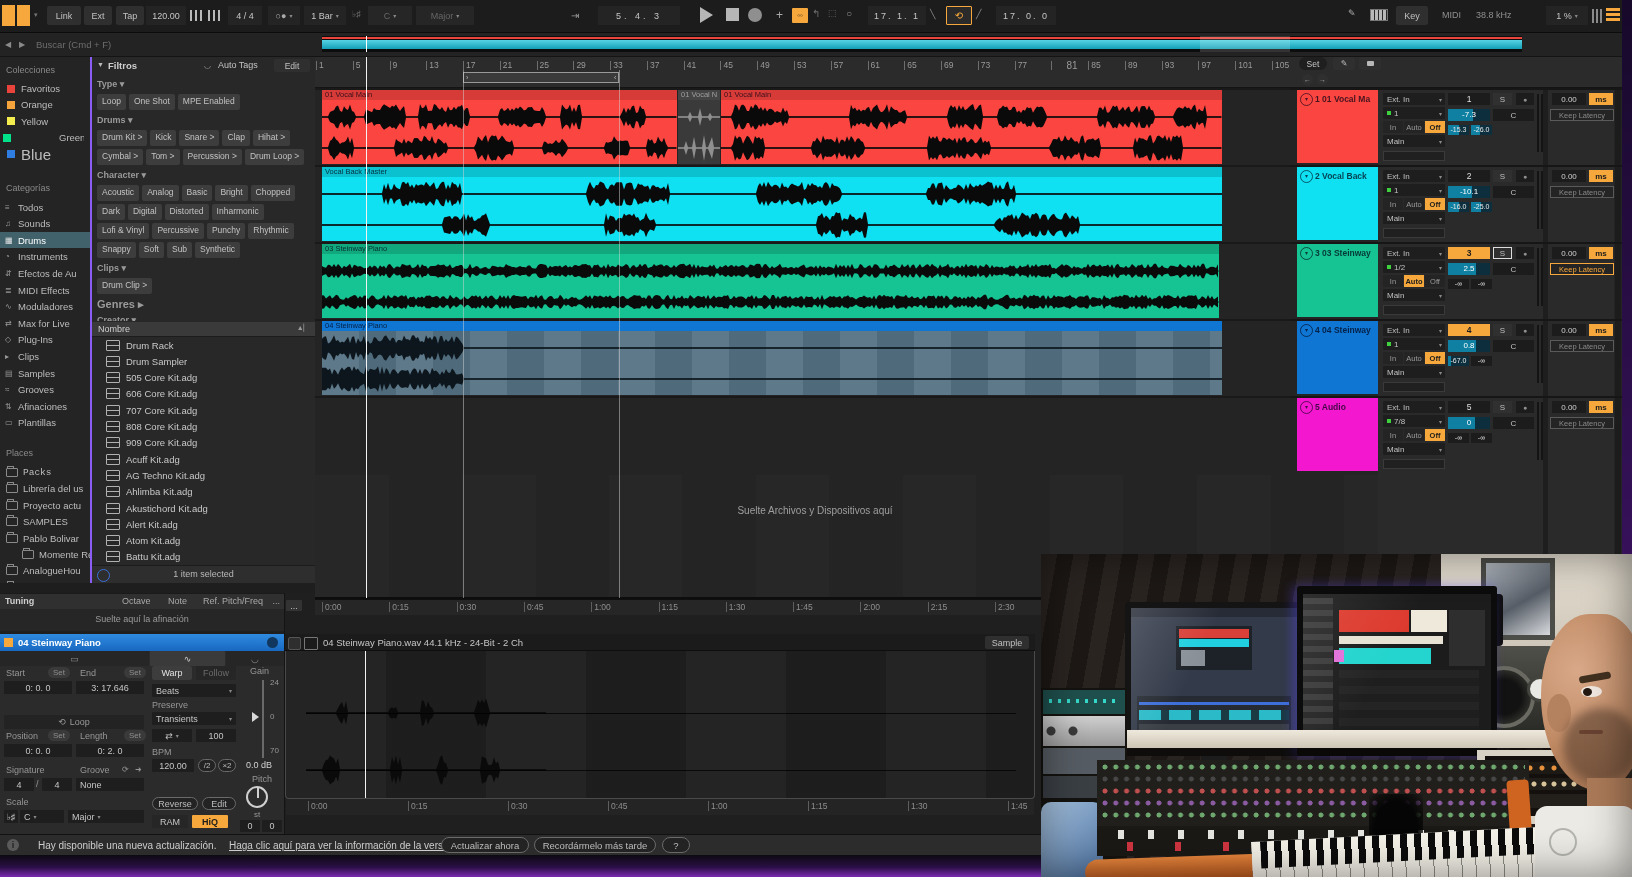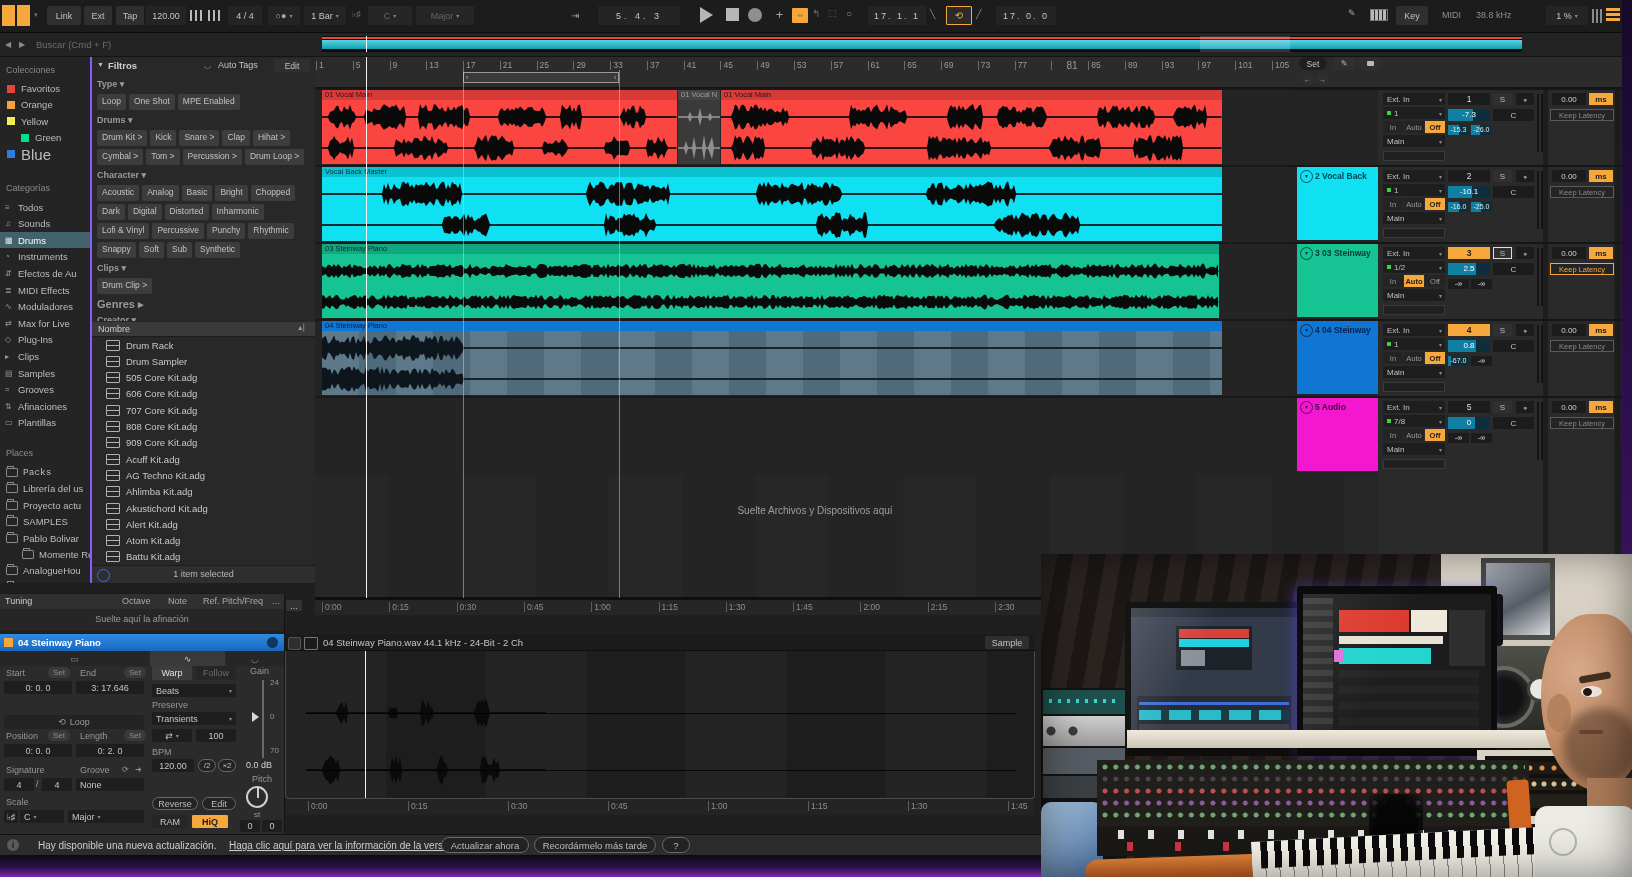--- a/index.html
+++ b/index.html
@@ -88,21 +88,21 @@
         <span style="white-space: nowrap; overflow: hidden;">Favoritos</span>
       </div>
       <div class="A" style="left: 0px; top: 40.4px; width: 92px; height: 15px; display: flex; align-items: center; padding-left: 7px; color: rgb(189, 189, 189); font-size: 9.5px;">
         <span style="width: 8px; height: 8px; margin-right: 6px; flex: 0 0 auto; background: rgb(245, 163, 60);"></span>
         <span style="white-space: nowrap; overflow: hidden;">Orange</span>
       </div>
       <div class="A" style="left: 0px; top: 56.8px; width: 92px; height: 15px; display: flex; align-items: center; padding-left: 7px; color: rgb(189, 189, 189); font-size: 9.5px;">
         <span style="width: 8px; height: 8px; margin-right: 6px; flex: 0 0 auto; background: rgb(243, 238, 77);"></span>
         <span style="white-space: nowrap; overflow: hidden;">Yellow</span>
       </div>
-      <div class="A" style="left: 0px; top: 73.2px; width: 84px; height: 15px; display: flex; align-items: center; padding-left: 21px; color: rgb(189, 189, 189); font-size: 9.5px;">
+      <div class="A" style="left: 0px; top: 73.2px; width: 84px; height: 15px; display: flex; align-items: center; padding-left: 3px; color: rgb(189, 189, 189); font-size: 9.5px; gap: 42px;">
         <span style="width: 8px; height: 8px; margin-right: 6px; flex: 0 0 auto; background: rgb(0, 226, 138);"></span>
         <span style="white-space: nowrap; overflow: hidden;">Green</span>
       </div>
       <div class="A" style="left: 0px; top: 89.6px; width: 92px; height: 15px; display: flex; align-items: center; padding-left: 7px; color: rgb(189, 189, 189); font-size: 15px;">
         <span style="width: 8px; height: 8px; margin-right: 6px; flex: 0 0 auto; background: rgb(47, 125, 225);"></span>
         <span style="white-space: nowrap; overflow: hidden;">Blue</span>
       </div>
       <div class="A" style="left: 6px; top: 126px; font-size: 9px; color: rgb(138, 138, 138);">Categorías</div>
       <div class="A" style="left: 0px; top: 142px; width: 92px; height: 16px; display: flex; align-items: center; padding-left: 5px; font-size: 9.5px; color: rgb(189, 189, 189);">
         <span style="width: 13px; font-size: 8px; color: rgb(154, 154, 154); flex: 0 0 auto;">≡</span>
@@ -275,21 +275,21 @@
         <span style="white-space: nowrap; overflow: hidden;">Battu Kit.adg</span>
       </div>
     </div>
   <div class="A" style="left:92px;top:565px;width:223px;height:18px;background:#2e2e2e;border-top:1px solid #1c1c1c">
     <span style="position:absolute;left:5px;top:3px;width:11px;height:11px;border:1.5px solid #3a6fd8;border-radius:50%"></span>
     <span style="position:absolute;left:0;right:0;top:3px;text-align:center;font-size:9px;color:#b9b9b9">1 item selected</span>
   </div>
   <div class="A" style="left:0;top:583px;width:315px;height:10px;background:#1e1e1e"></div>
 
   <div class="A" style="left:0;top:593px;width:284px;height:16px;background:#303030;border-top:1px solid #1a1a1a">
-    <span style="position:absolute;left:5px;top:2px;font-size:9px;color:#cfcfcf;font-weight:normal">Tuning</span>
+    <span style="position:absolute;left:5px;top:2px;font-size:9px;color:#cfcfcf;font-weight:bold">Tuning</span>
     <span style="position:absolute;left:122px;top:2px;font-size:9px;color:#aaa">Octave</span>
     <span style="position:absolute;left:168px;top:2px;font-size:9px;color:#aaa">Note</span>
     <span style="position:absolute;left:203px;top:2px;font-size:9px;color:#aaa">Ref. Pitch/Freq</span>
     <span style="position:absolute;right:4px;top:2px;font-size:9px;color:#aaa">...</span>
   </div>
   <div class="A" style="left:0;top:609px;width:284px;height:22px;background:#262626">
     <span style="position:absolute;left:0;right:0;top:5px;text-align:center;font-size:9px;color:#9a9a9a">Suelte aquí la afinación</span>
   </div>
 
   <div class="A" style="left:0;top:634px;width:284px;height:200px;background:#2b2b2b">
@@ -653,20 +653,24 @@
     <div class="A" style="left: 658.5px; top: 602px; font-size: 8.5px; color: rgb(143, 143, 143); border-left: 1px solid rgb(94, 94, 94); padding-left: 2px; height: 10px; line-height: 10px;">1:15</div>
     <div class="A" style="left: 725.8px; top: 602px; font-size: 8.5px; color: rgb(143, 143, 143); border-left: 1px solid rgb(94, 94, 94); padding-left: 2px; height: 10px; line-height: 10px;">1:30</div>
     <div class="A" style="left: 793.1px; top: 602px; font-size: 8.5px; color: rgb(143, 143, 143); border-left: 1px solid rgb(94, 94, 94); padding-left: 2px; height: 10px; line-height: 10px;">1:45</div>
     <div class="A" style="left: 860.4px; top: 602px; font-size: 8.5px; color: rgb(143, 143, 143); border-left: 1px solid rgb(94, 94, 94); padding-left: 2px; height: 10px; line-height: 10px;">2:00</div>
     <div class="A" style="left: 927.7px; top: 602px; font-size: 8.5px; color: rgb(143, 143, 143); border-left: 1px solid rgb(94, 94, 94); padding-left: 2px; height: 10px; line-height: 10px;">2:15</div>
     <div class="A" style="left: 995px; top: 602px; font-size: 8.5px; color: rgb(143, 143, 143); border-left: 1px solid rgb(94, 94, 94); padding-left: 2px; height: 10px; line-height: 10px;">2:30</div>
     <div class="A" style="left: 1378px; top: 88px; width: 236px; height: 510px; background: rgb(42, 42, 42);"></div>
     <div class="A" style="left: 1543px; top: 88px; width: 5px; height: 510px; background: rgb(30, 30, 30);"></div>
     <div class="A" style="left: 1615px; top: 88px; width: 6px; height: 510px; background: rgb(28, 28, 28);"></div>
     <div class="A" style="left: 1290px; top: 88px; width: 332px; height: 2px; background: rgb(22, 22, 22);"></div>
+    <div class="A" style="left: 1297px; top: 90px; width: 81px; height: 73px; background: rgb(251, 69, 64); overflow: hidden;">
+      <span style="position: absolute; left: 3px; top: 3px; width: 11px; height: 11px; border: 1.5px solid rgba(0, 0, 20, 0.6); border-radius: 50%; color: rgba(0, 0, 20, 0.7); font-size: 6px; text-align: center; line-height: 10px;">▾</span>
+      <span style="position: absolute; left: 18px; top: 4px; font-size: 8.5px; font-weight: bold; color: rgba(0, 0, 20, 0.72); white-space: nowrap;">1 01 Vocal Ma</span>
+    </div>
     <div class="A" style="left: 1383px; top: 93px; width: 62px; height: 12px; position: absolute; background: rgb(30, 30, 30); color: rgb(192, 192, 192); font-size: 8px; display: flex; align-items: center; border-radius: 1px; white-space: nowrap; padding-left: 4px; justify-content: space-between; padding-right: 3px;">
       <span style="">Ext. In</span>
       <span style="font-size: 6px; color: rgb(138, 138, 138);">▾</span>
     </div>
     <div class="A" style="left: 1383px; top: 107px; width: 62px; height: 12px; position: absolute; background: rgb(30, 30, 30); color: rgb(192, 192, 192); font-size: 8px; display: flex; align-items: center; border-radius: 1px; white-space: nowrap; padding-left: 4px; justify-content: space-between; padding-right: 3px;">
       <span style="width: 4px; height: 4px; background: rgb(63, 208, 63); margin-right: 3px;"></span>
       <span style="flex: 1 1 0%; text-align: left;">1</span>
       <span style="font-size: 6px; color: rgb(138, 138, 138);">▾</span>
     </div>
     <div class="A" style="left: 1383px; top: 121px; width: 62px; height: 12px; display: flex; gap: 1px;">

